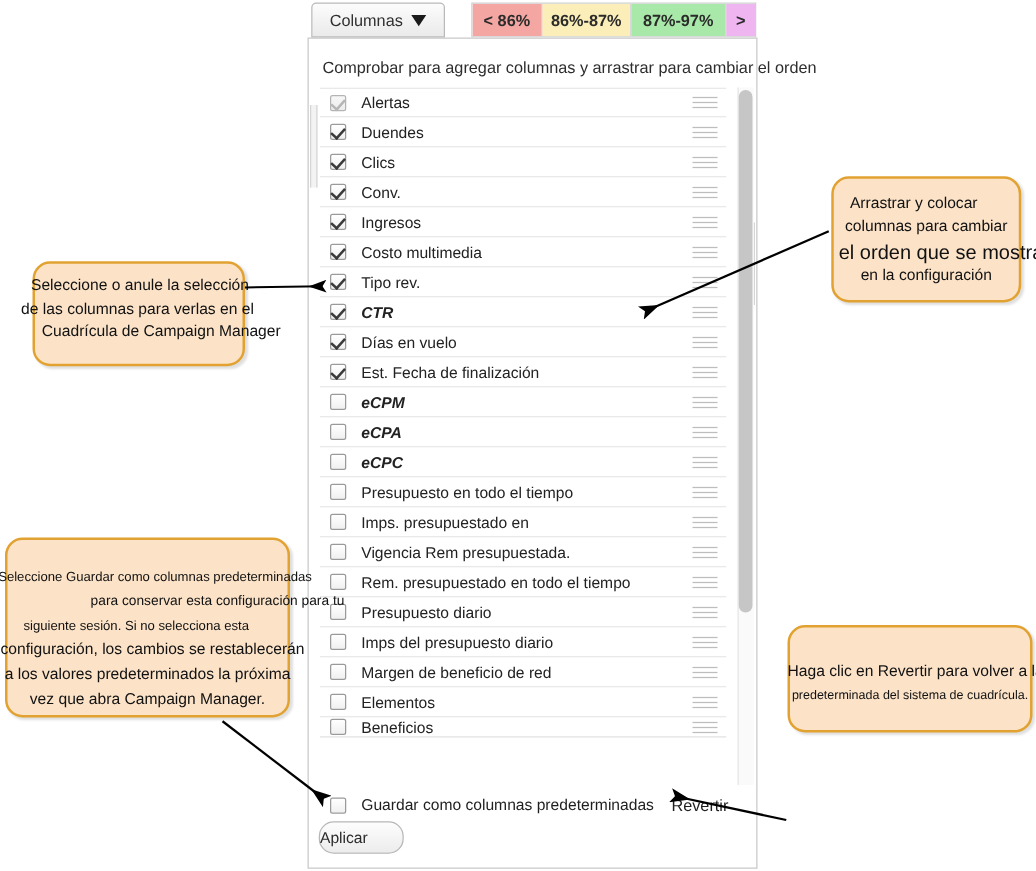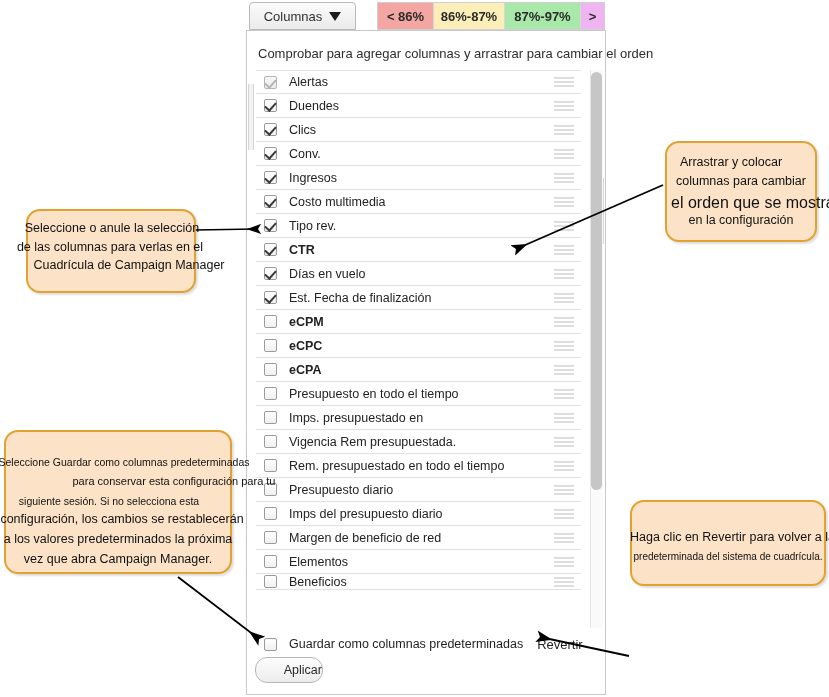--- a/index.html
+++ b/index.html
@@ -124,21 +124,21 @@
     transform: rotate(42deg);
   }
   .cb.checked.dim { background: linear-gradient(#f7f7f7,#ededed); border-color:#b4b4b4; }
   .cb.checked.dim::after { border-color: #b6b6b6; }
   .row-label {
     margin-left: 12px;
     font-size: 12.5px;
     color: #222222;
     white-space: nowrap;
   }
-  .row-label.bold { font-weight: bold; }
+  .row-label.bold { font-weight: bold; font-style: italic; }
   .grip {
     position: absolute;
     right: 7px; top: 50%;
     transform: translateY(-50%);
     width: 20px; height: 9px;
   }
   .grip i {
     display: block;
     height: 1px;
     background: #bdbdbd;
@@ -185,21 +185,21 @@
     font-size: 13px; color: #1f1f1f;
     white-space: nowrap;
   }
   .apply-btn {
     position: absolute;
     left: 255px; top: 657px;
     width: 68px; height: 26px;
     background: linear-gradient(#fdfdfd,#ececec);
     border: 1px solid #b7b7b7;
     border-radius: 12px;
-    display: flex; align-items: center; justify-content: flex-end;
+    display: flex; align-items: center; justify-content: flex-start;
     font-size: 12.5px; color: #2a2a2a;
     z-index: 7;
   }
 
   
   .callout {
     position: absolute;
     background: #fce3c8;
     border: 2px solid #e2a231;
     border-radius: 14px;
@@ -344,30 +344,30 @@
           <span class="cb"></span>
           <span class="row-label bold">eCPM</span>
           <span class="grip">
             <i></i>
             <i></i>
             <i></i>
           </span>
         </div>
         <div class="row">
           <span class="cb"></span>
+          <span class="row-label bold">eCPA</span>
+          <span class="grip">
+            <i></i>
+            <i></i>
+            <i></i>
+          </span>
+        </div>
+        <div class="row">
+          <span class="cb"></span>
           <span class="row-label bold">eCPC</span>
-          <span class="grip">
-            <i></i>
-            <i></i>
-            <i></i>
-          </span>
-        </div>
-        <div class="row">
-          <span class="cb"></span>
-          <span class="row-label bold">eCPA</span>
           <span class="grip">
             <i></i>
             <i></i>
             <i></i>
           </span>
         </div>
         <div class="row">
           <span class="cb"></span>
           <span class="row-label">Presupuesto en todo el tiempo</span>
           <span class="grip">

